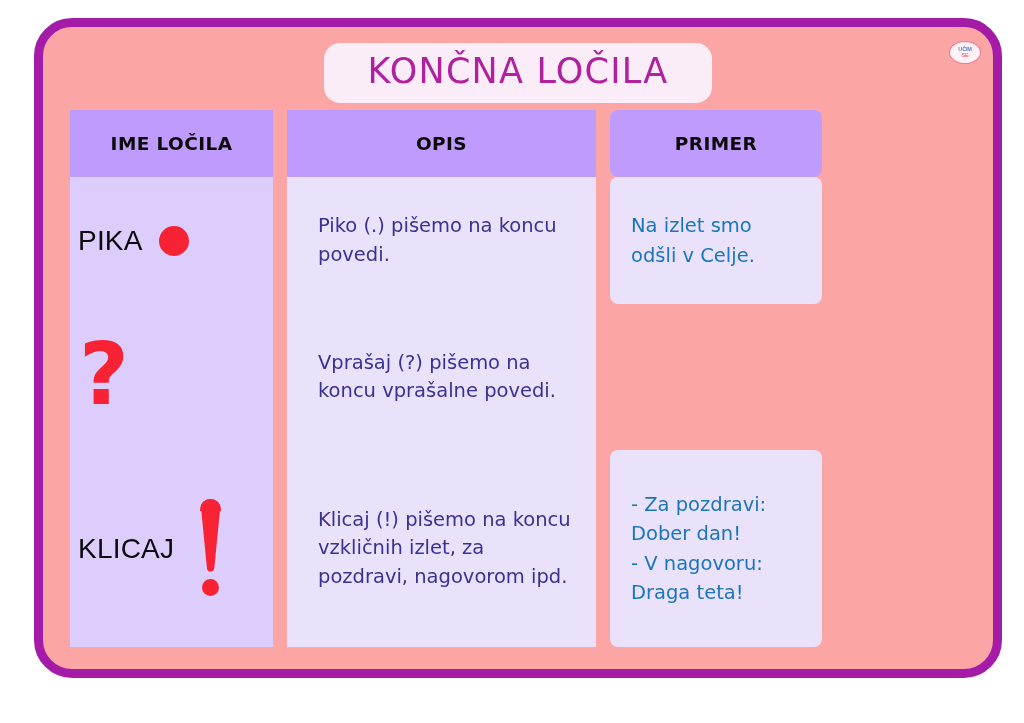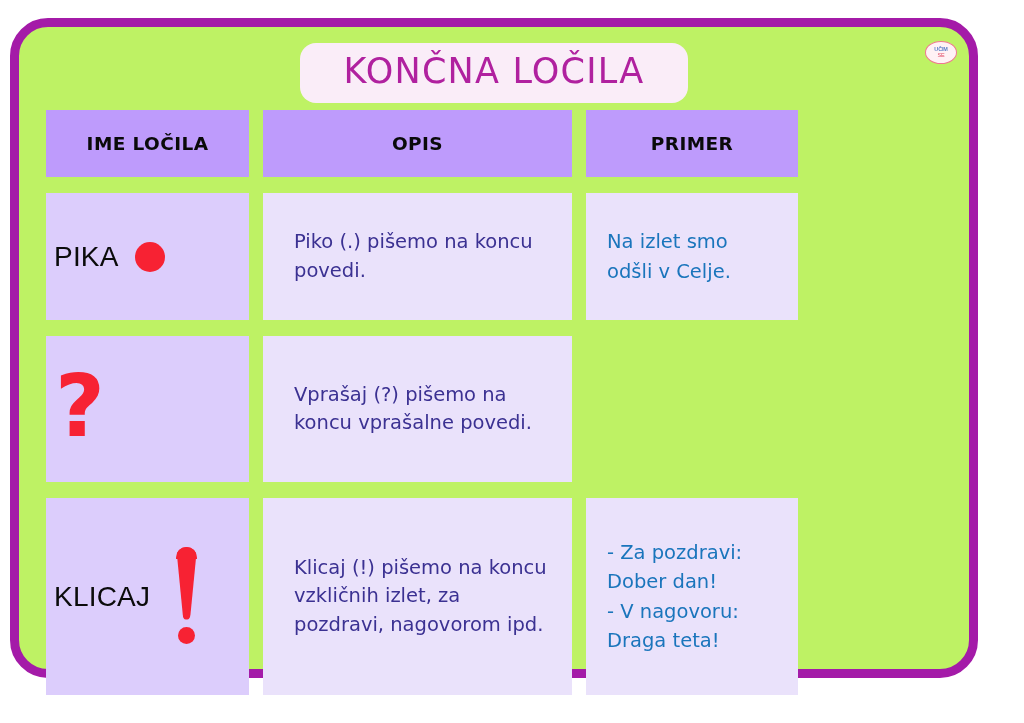--- a/index.html
+++ b/index.html
@@ -11,28 +11,28 @@
     width: 1024px;
     height: 723px;
     font-family: "Liberation Sans", "DejaVu Sans", sans-serif;
     overflow: hidden;
     position: relative;
   }
 
   
   #poster-frame {
     position: absolute;
-    left: 10px;
+    left: 34px;
     top: 18px;
     width: 968px;
     height: 660px;
     box-sizing: border-box;
     border: 9px solid #A41BA8;
     border-radius: 38px;
-    background: #bef264;
+    background: #fca5a5;
   }
 
   
   #corner-logo {
     position: absolute;
     right: 12px;
     top: 14px;
     width: 30px;
     height: 21px;
     border: 1.6px solid #F0788F;
@@ -77,35 +77,34 @@
   }
 
   
   #punctuation-table {
     position: absolute;
     left: 27px;
     top: 83px;
     width: 752px;
     display: flex;
     flex-direction: column;
-    gap: 16px;
   }
   .table-row {
     display: flex;
     gap: 14px;
   }
   .cell {
     box-sizing: border-box;
     display: flex;
     flex-direction: column;
     justify-content: center;
   }
   .col-name   { width: 203px; flex: 0 0 203px; }
   .col-desc   { width: 309px; flex: 0 0 309px; }
-  .col-example{ width: 356px; flex: 1 1 auto; }
+  .col-example{ width: 356px; flex: 1 1 auto; border-radius: 8px; }
 
   
   .header-row .cell {
     background: #BE9BFC;
     height: 67px;
     align-items: center;
     justify-content: center;
   }
   .header-label {
     color: #0A0A0A;

